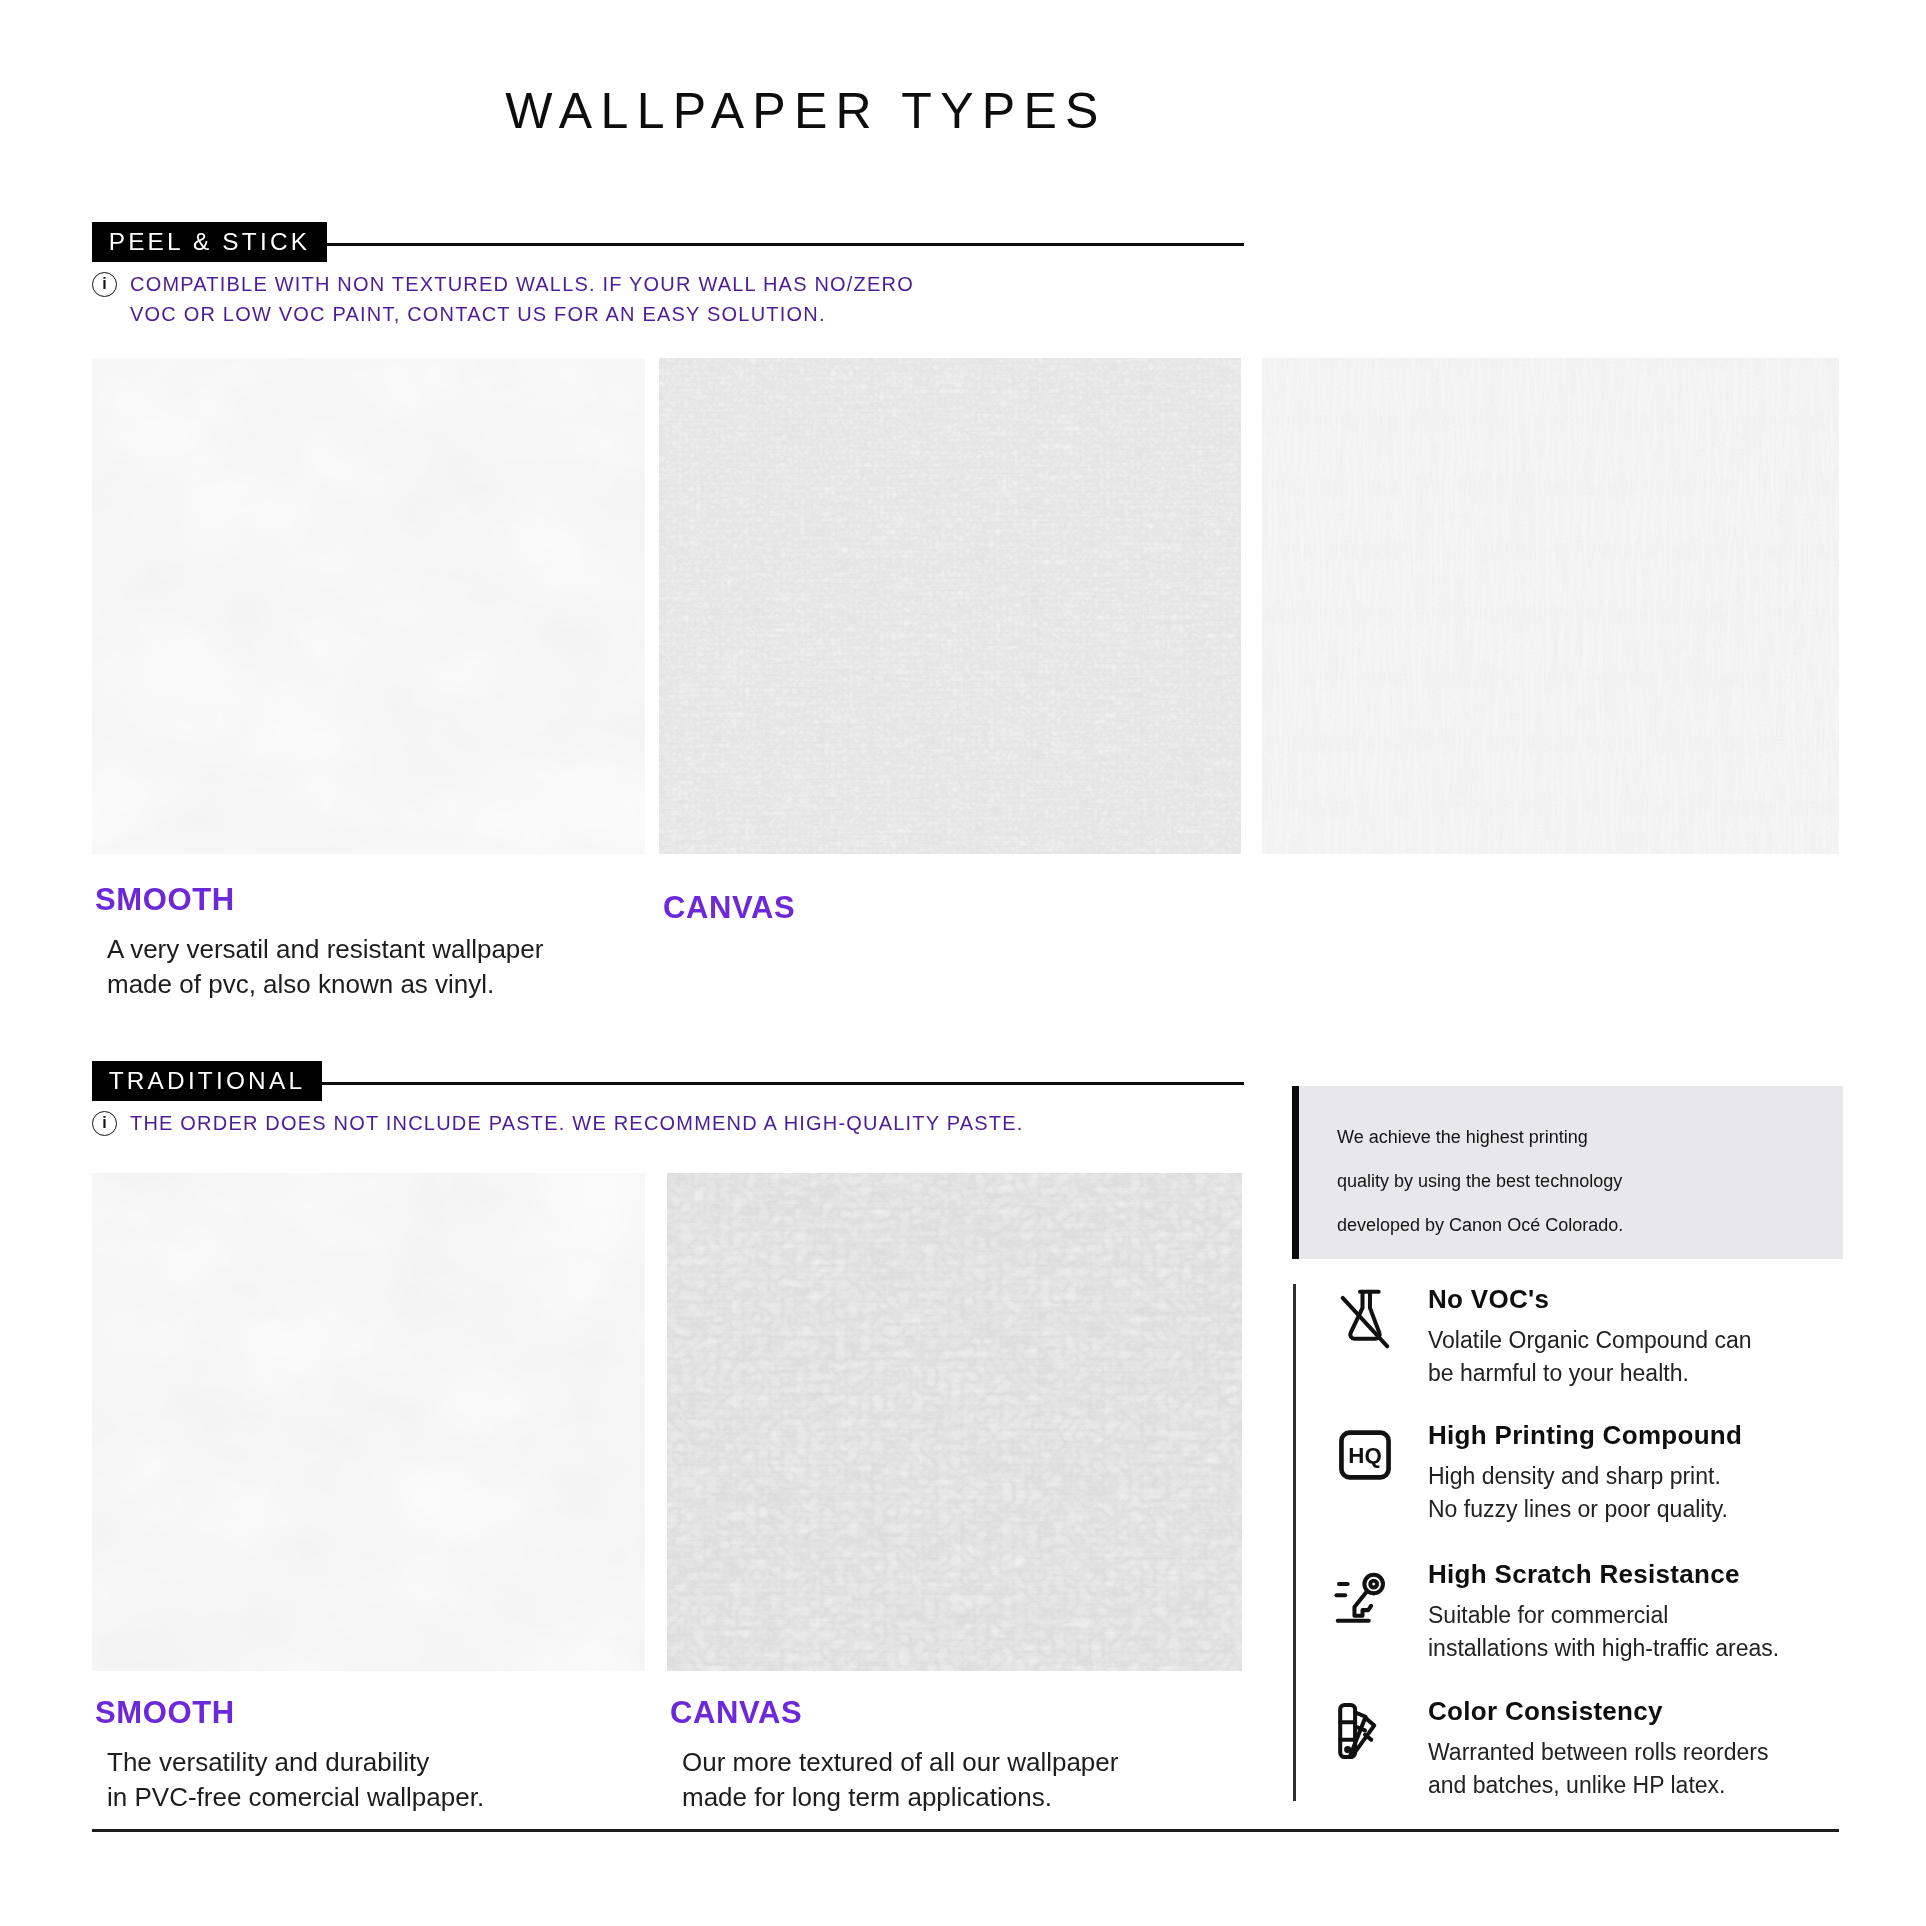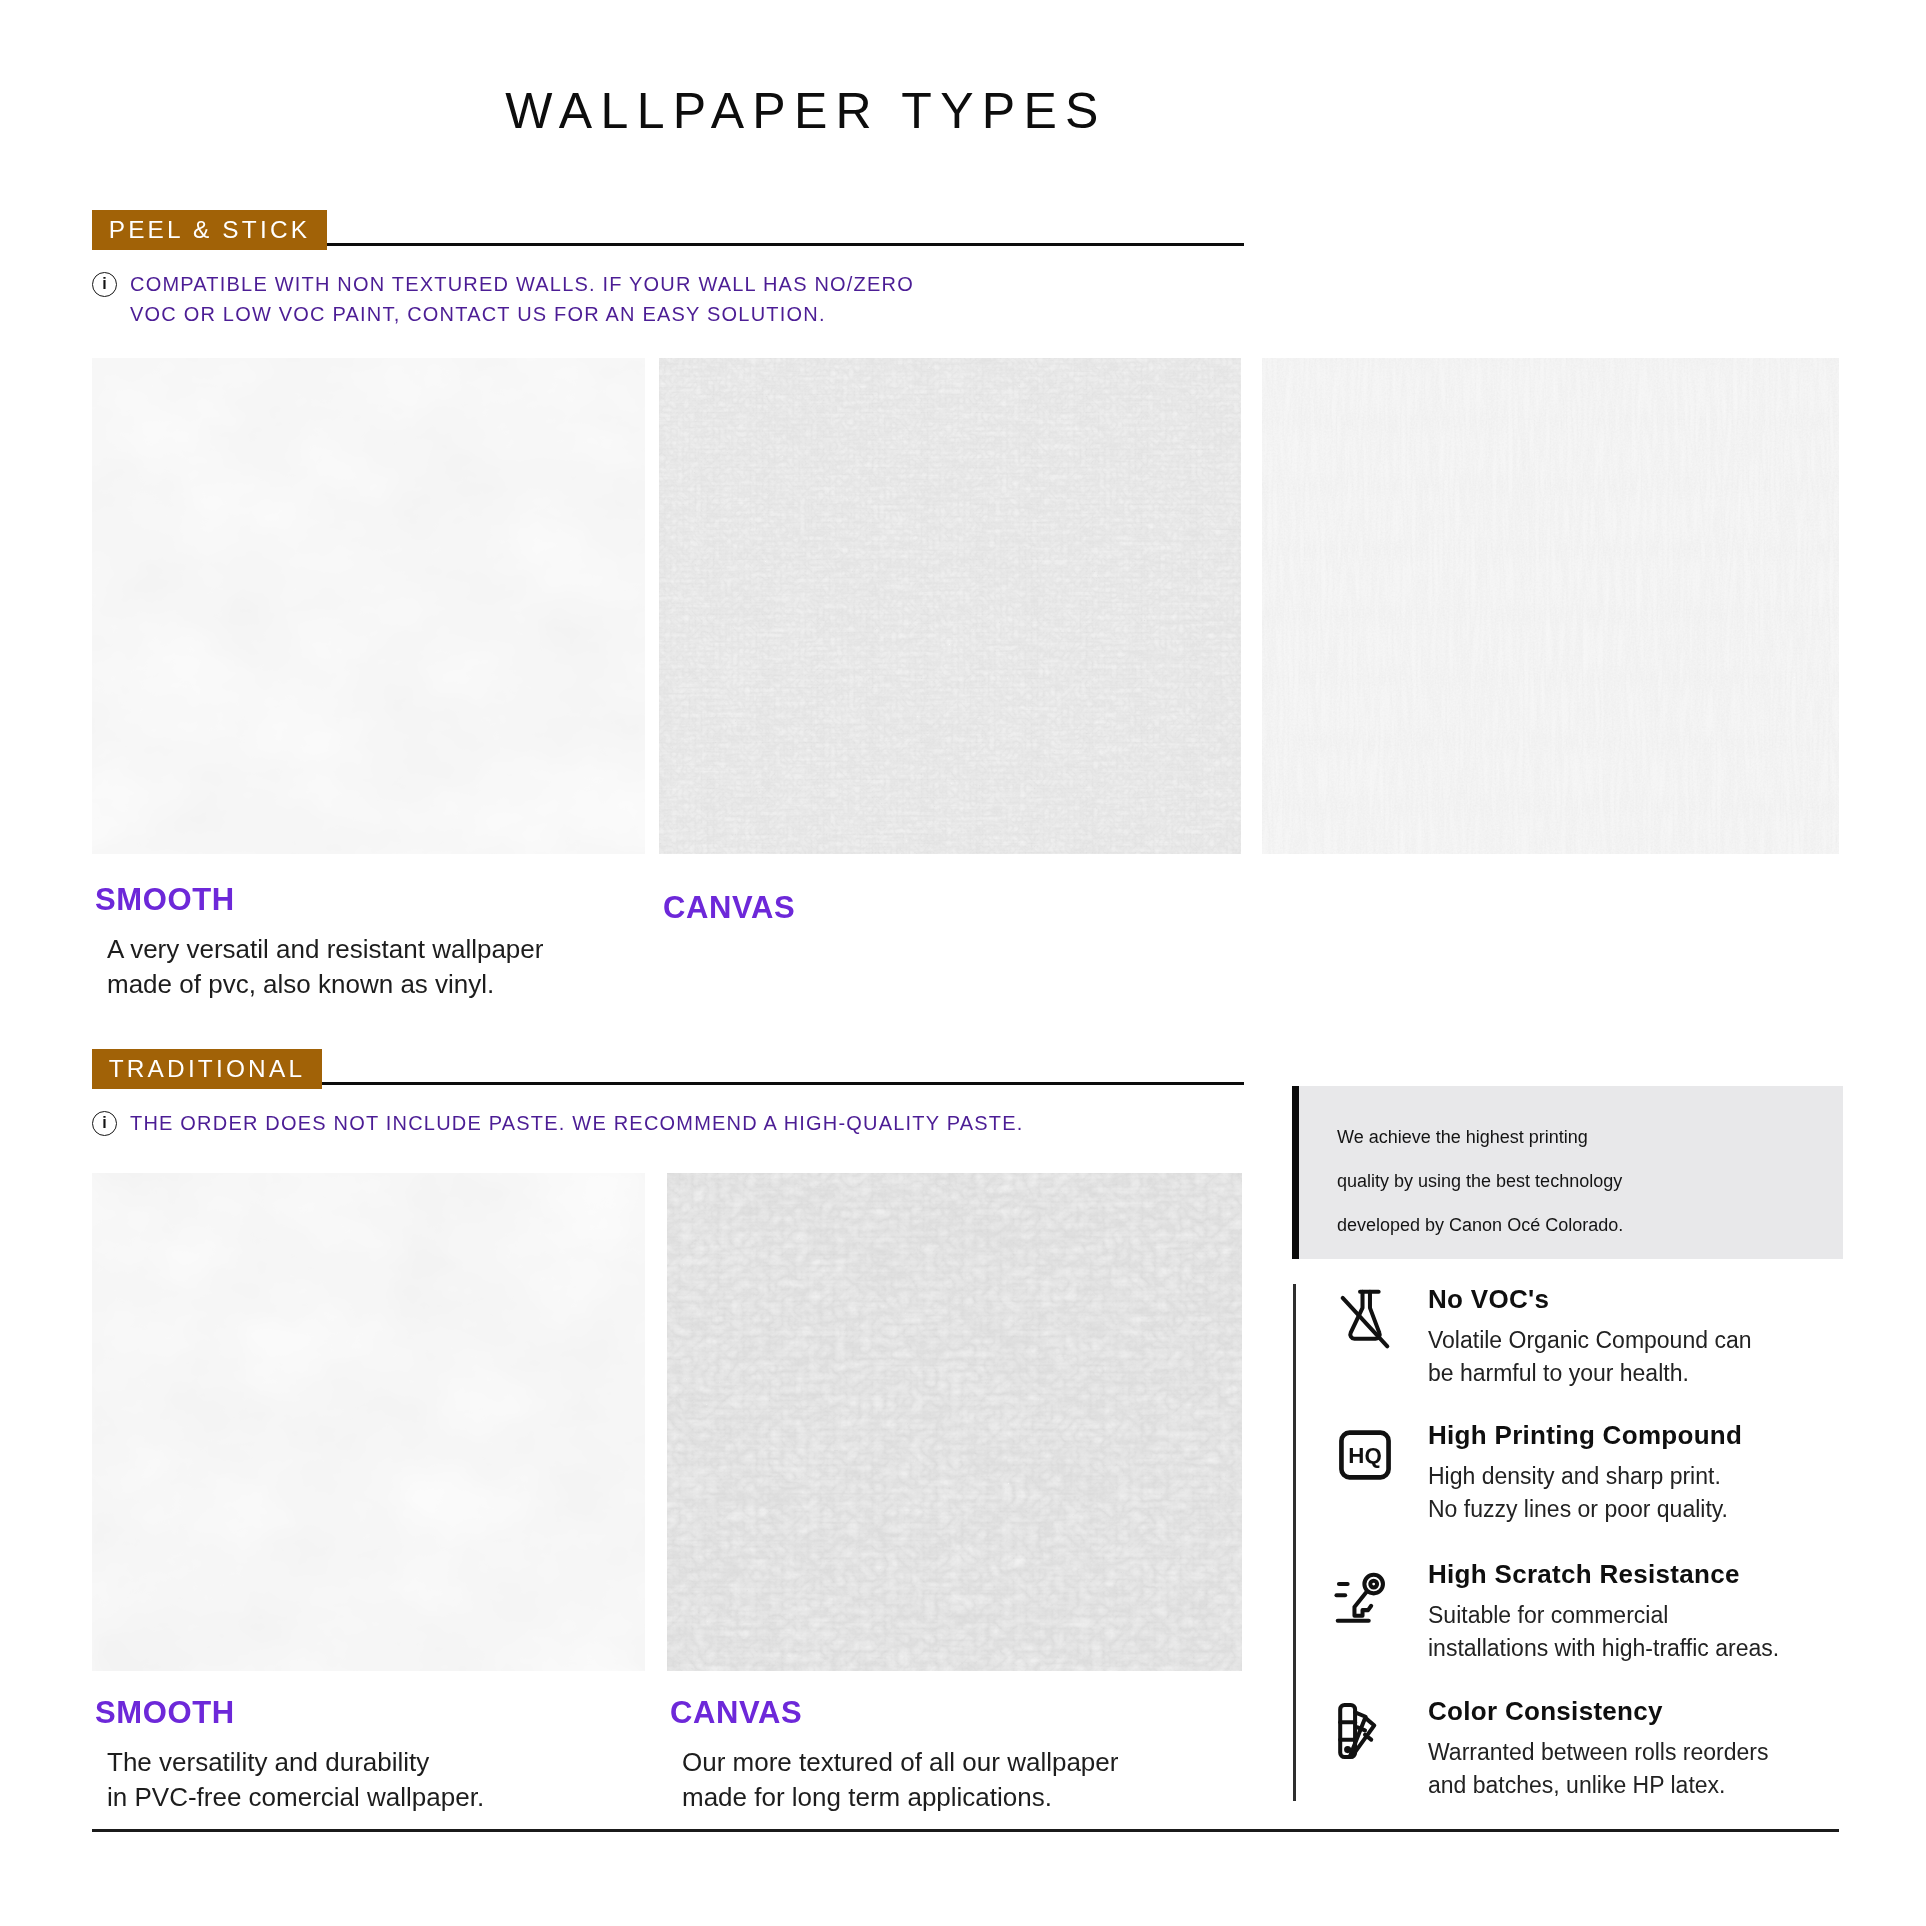--- a/index.html
+++ b/index.html
@@ -4,21 +4,21 @@
 <style>
   html,body{margin:0;padding:0;background:#ffffff;}
   #page{position:relative;width:1926px;height:1926px;background:#ffffff;overflow:hidden;
         font-family:"Liberation Sans", sans-serif;color:#111;}
 
   .title{position:absolute;left:421px;top:82px;width:770px;margin:0;text-align:center;
          font-size:50px;font-weight:400;letter-spacing:8.3px;color:#0d0d0d;white-space:nowrap;}
 
   .sec-head{position:absolute;left:92px;height:42px;}
   .sec-rule{position:absolute;left:0;top:37px;width:1152px;height:2.6px;background:#0c0c0c;}
-  .sec-label{position:absolute;left:0;top:4px;display:inline-block;background:#a16207;color:#ffffff;
+  .sec-label{position:absolute;left:0;top:16px;display:inline-block;background:#000000;color:#ffffff;
              font-size:24.4px;letter-spacing:3.2px;line-height:40px;padding:0 16.7px;font-weight:400;white-space:nowrap;}
 
   .note{position:absolute;left:92px;display:flex;align-items:flex-start;}
   .info-icon{width:23px;height:23px;border:1.9px solid #141414;border-radius:50%;flex:none;
              display:flex;align-items:center;justify-content:center;
              font-size:16px;font-weight:700;margin:1.9px 13px 0 0;color:#141414;}
   .note-text{font-size:20px;line-height:29.5px;letter-spacing:1.2px;color:#4c1d95;white-space:pre-line;}
 
   .swatch{position:absolute;margin:0;padding:0;}
   .swatch svg{display:block;width:100%;height:100%;}

